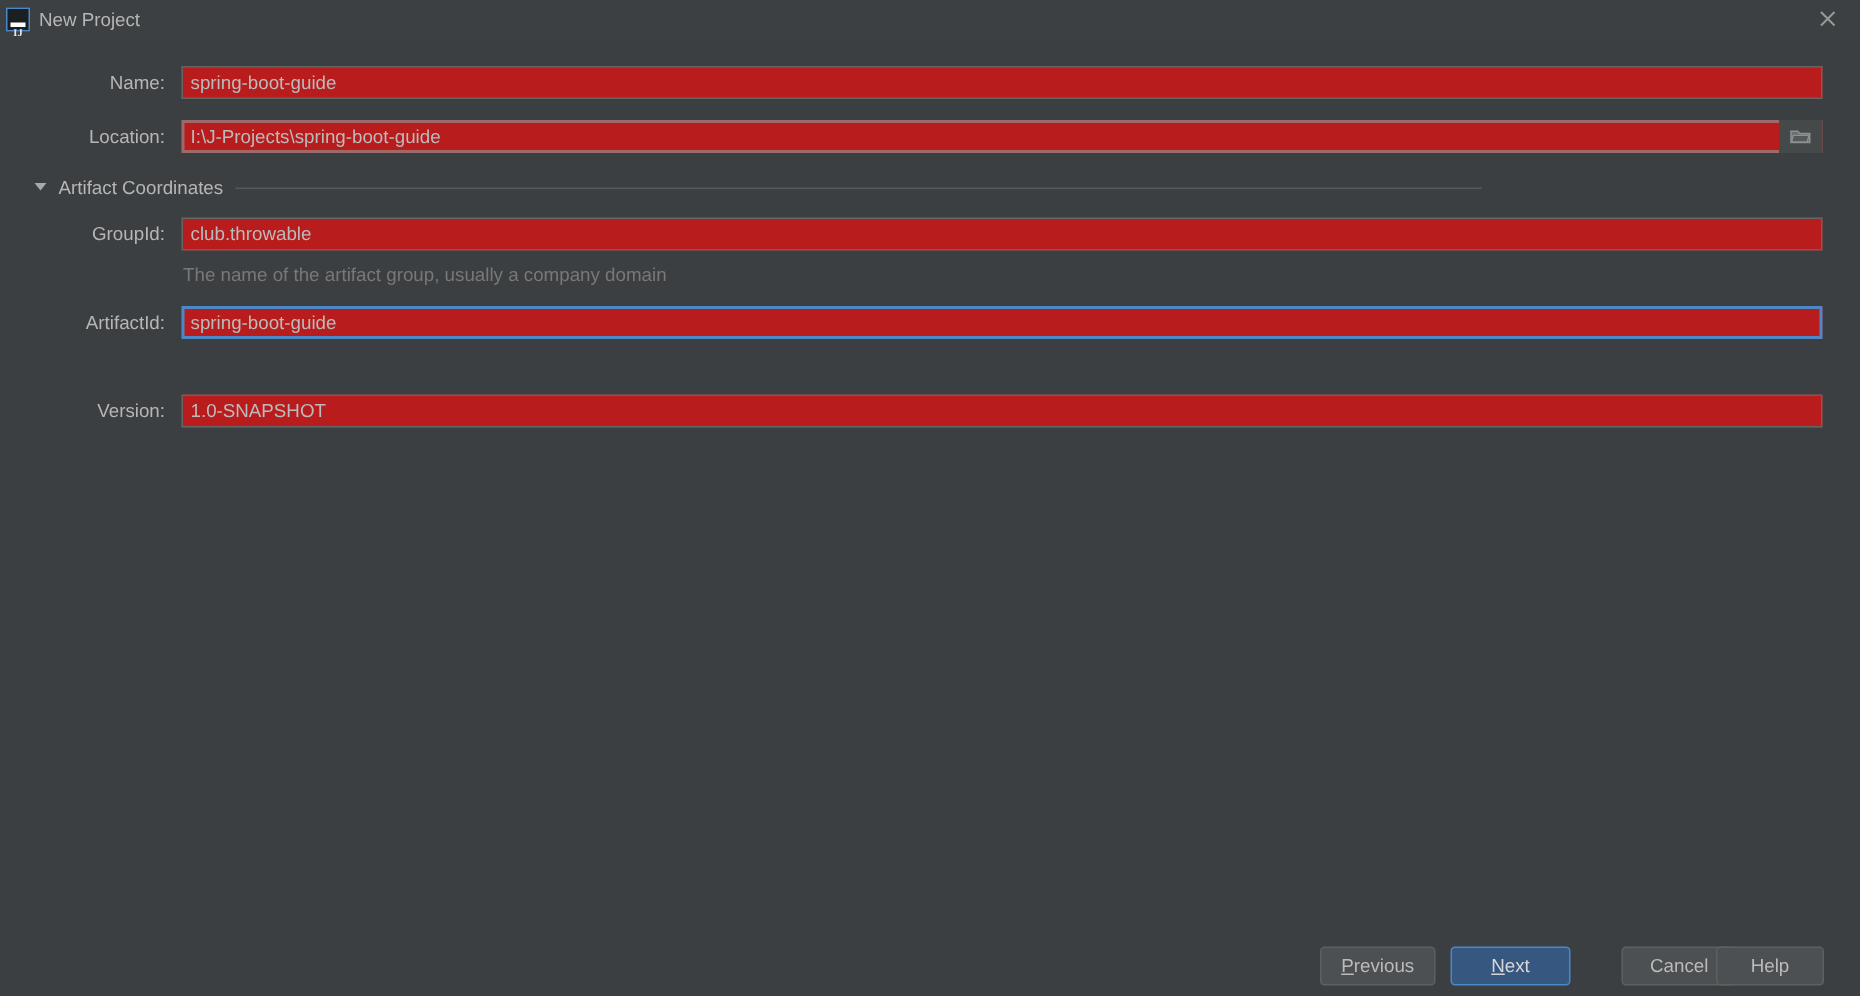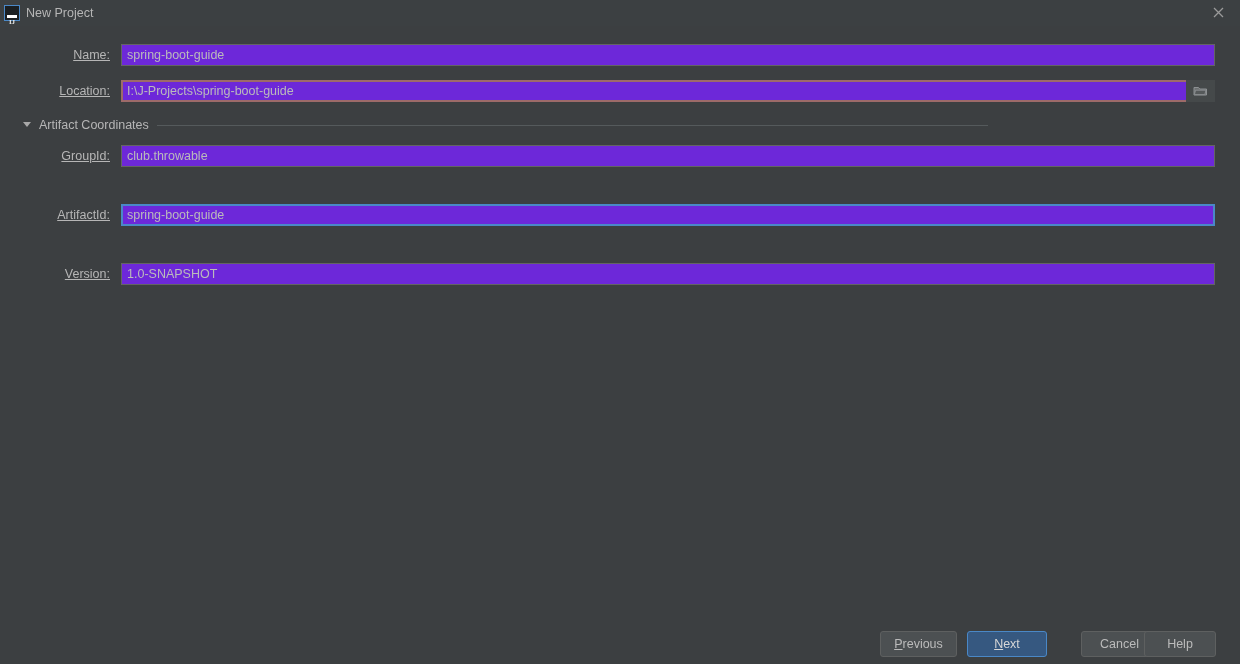--- a/index.html
+++ b/index.html
@@ -76,29 +76,28 @@
 
   .row { position: absolute; left: 0; width: 1240px; }
 
   .field-label {
     position: absolute;
     left: 0; width: 110px;
     text-align: right;
     font-size: 12.5px;
     color: #b6b6b6;
     line-height: 22px;
-    text-decoration: underline;
   }
 
   .input {
     position: absolute;
     left: 121px;
     width: 1094px;
     height: 22px;
-    background: #6d28d9;
+    background: #b91c1c;
     border: 1px solid #646464;
     color: #bbbbbb;
     font-size: 12.5px;
     font-family: "Liberation Sans", "DejaVu Sans", sans-serif;
     padding: 0 0 0 5px;
     line-height: 20px;
     outline: none;
   }
   .input.warn {
     border: 2px solid #9d6a69;
@@ -222,20 +221,21 @@
   <div class="section" style="top:90px;">
     <span class="section-triangle"></span>
     <span class="section-label">Artifact Coordinates</span>
     <span class="section-line"></span>
   </div>
 
   <div class="row" style="top:119px;">
     <span class="field-label">GroupId:</span>
     <input class="input" style="top: 0px;" readonly="" value="club.throwable">
   </div>
+  <div class="hint" style="top:149px;">The name of the artifact group, usually a company domain</div>
 
   <div class="row" style="top:178px;">
     <span class="field-label">ArtifactId:</span>
     <input class="input focused" style="top: 0px;" readonly="" value="spring-boot-guide">
   </div>
 
   <div class="row" style="top:237px;">
     <span class="field-label">Version:</span>
     <input class="input" style="top: 0px;" readonly="" value="1.0-SNAPSHOT">
   </div>

